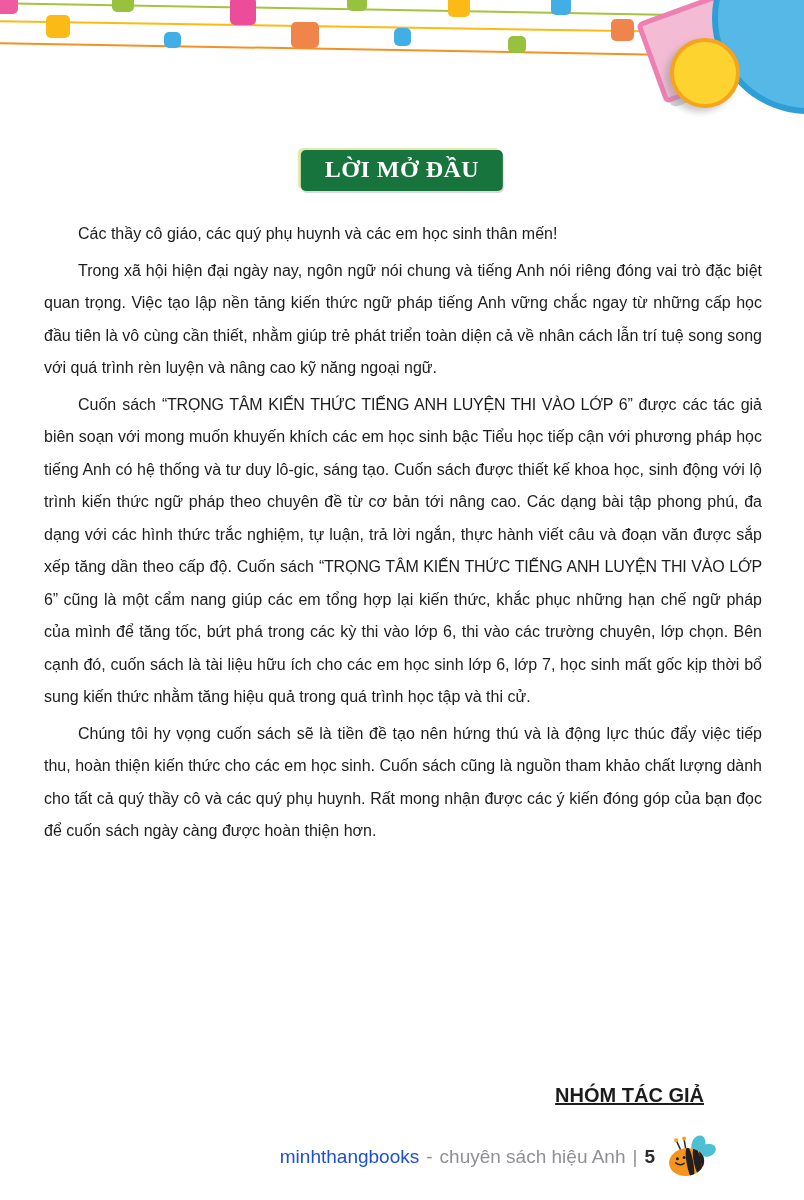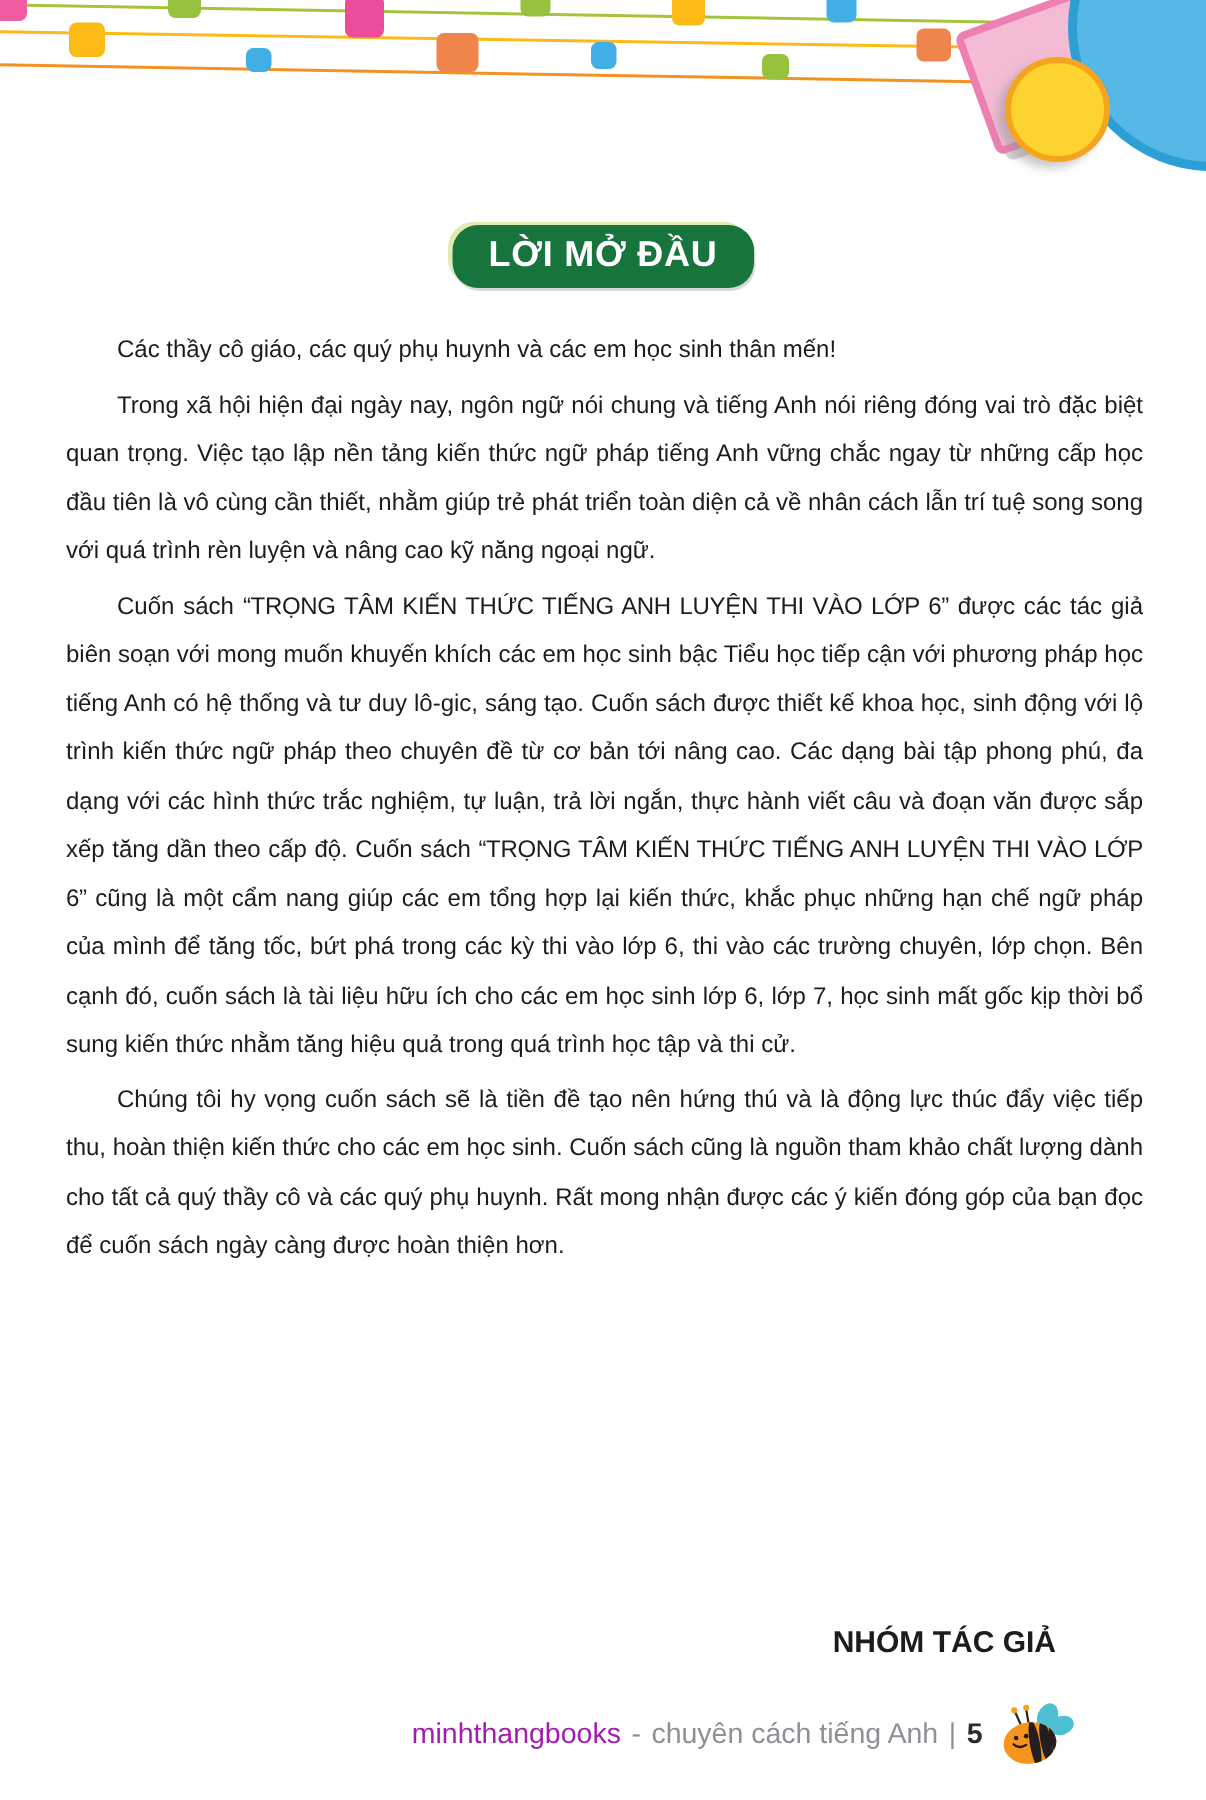--- a/index.html
+++ b/index.html
@@ -32,23 +32,24 @@
     left:670px;top:38px;width:70px;height:70px;
     border:4px solid #f5a41f;border-radius:50%;
     box-shadow:-5px 4px 6px rgba(150,150,150,.5);
     z-index:5;
   }
 
   
   .badge{
     position:absolute;top:150px;left:50%;transform:translateX(-50%);
     padding:6px 24px 8px 24px;
-    border-radius:17px;
+    border-radius:5px;
     box-shadow:-3px -2px 0 0 #e3eab0, 1px 2px 0 rgba(0,0,0,.15);
     z-index:6;
+    font-family:Liberation Serif, serif;
   }
   .badge span{
     color:#ffffff;font-weight:bold;font-size:24px;letter-spacing:.5px;
   }
 
   
   .body{
     position:absolute;top:218px;left:44px;width:718px;
     font-size:16px;line-height:32.5px;
     text-align:justify;
@@ -100,26 +101,26 @@
     <span>LỜI MỞ ĐẦU</span>
   </div>
 
   <div class="body" style="color: rgb(28, 28, 28);">
     <p><span>Các thầy cô giáo, các quý phụ huynh và các em học sinh thân mến!</span></p>
     <p><span>Trong xã hội hiện đại ngày nay, ngôn ngữ nói chung và tiếng Anh nói riêng đóng vai trò đặc biệt quan trọng. Việc tạo lập nền tảng kiến thức ngữ pháp tiếng Anh vững chắc ngay từ những cấp học đầu tiên là vô cùng cần thiết, nhằm giúp trẻ phát triển toàn diện cả về nhân cách lẫn trí tuệ song song với quá trình rèn luyện và nâng cao kỹ năng ngoại ngữ.</span></p>
     <p><span>Cuốn sách </span><span class="bold">“TRỌNG TÂM KIẾN THỨC TIẾNG ANH LUYỆN THI VÀO LỚP 6”</span><span> được các tác giả biên soạn với mong muốn khuyến khích các em học sinh bậc Tiểu học tiếp cận với phương pháp học tiếng Anh có hệ thống và tư duy lô-gic, sáng tạo. Cuốn sách được thiết kế khoa học, sinh động với lộ trình kiến thức ngữ pháp theo chuyên đề từ cơ bản tới nâng cao. Các dạng bài tập phong phú, đa dạng với các hình thức trắc nghiệm, tự luận, trả lời ngắn, thực hành viết câu và đoạn văn được sắp xếp tăng dần theo cấp độ. Cuốn sách </span><span class="bold">“TRỌNG TÂM KIẾN THỨC TIẾNG ANH LUYỆN THI VÀO LỚP 6”</span><span> cũng là một cẩm nang giúp các em tổng hợp lại kiến thức, khắc phục những hạn chế ngữ pháp của mình để tăng tốc, bứt phá trong các kỳ thi vào lớp 6, thi vào các trường chuyên, lớp chọn. Bên cạnh đó, cuốn sách là tài liệu hữu ích cho các em học sinh lớp 6, lớp 7, học sinh mất gốc kịp thời bổ sung kiến thức nhằm tăng hiệu quả trong quá trình học tập và thi cử.</span></p>
     <p><span>Chúng tôi hy vọng cuốn sách sẽ là tiền đề tạo nên hứng thú và là động lực thúc đẩy việc tiếp thu, hoàn thiện kiến thức cho các em học sinh. Cuốn sách cũng là nguồn tham khảo chất lượng dành cho tất cả quý thầy cô và các quý phụ huynh. Rất mong nhận được các ý kiến đóng góp của bạn đọc để cuốn sách ngày càng được hoàn thiện hơn.</span></p>
   </div>
 
-  <div class="signature" style="color: rgb(28, 28, 28);">NHÓM TÁC GIẢ</div>
+  <div class="signature" style="color: rgb(28, 28, 28); text-decoration: underline;">NHÓM TÁC GIẢ</div>
 
   <div class="footer">
-    <span class="f-text" style="color: #a21caf;">minhthangbooks</span>
+    <span class="f-text" style="color: #1d4ed8;">minhthangbooks</span>
     <span class="f-text" style="color: rgb(143, 144, 149);">-</span>
-    <span class="f-text" style="color: rgb(143, 144, 149);">chuyên cách tiếng Anh</span>
+    <span class="f-text" style="color: rgb(143, 144, 149);">chuyên sách hiệu Anh</span>
     <span class="f-text" style="color: rgb(143, 144, 149);">|</span>
     <span class="f-page" style="color: rgb(43, 43, 43);">5</span>
     <svg class="bee" width="52" height="46" viewBox="0 0 62 54" aria-hidden="true">
 
       <ellipse cx="41" cy="12" rx="8" ry="11" fill="#4fbfd3" transform="rotate(22 41 12)"></ellipse>
       <ellipse cx="52" cy="19" rx="10" ry="7.5" fill="#4fbfd3" transform="rotate(-18 52 19)"></ellipse>
 
       <path d="M20 19 L15 8" stroke="#2b2b2b" stroke-width="1.8" stroke-linecap="round" fill="none"></path>
       <path d="M26 18 L24 6" stroke="#2b2b2b" stroke-width="1.8" stroke-linecap="round" fill="none"></path>
       <circle cx="14.5" cy="7" r="2.4" fill="#f7a11c"></circle>

